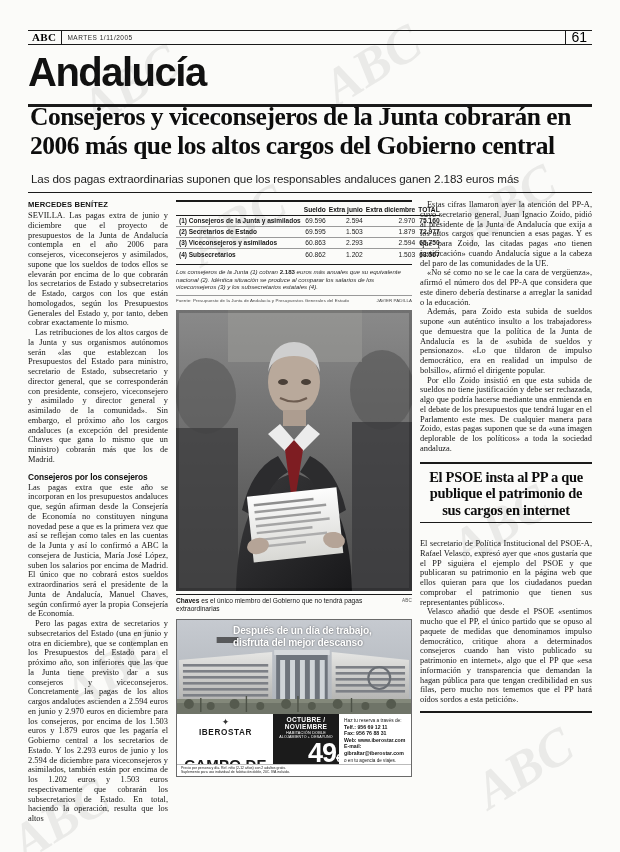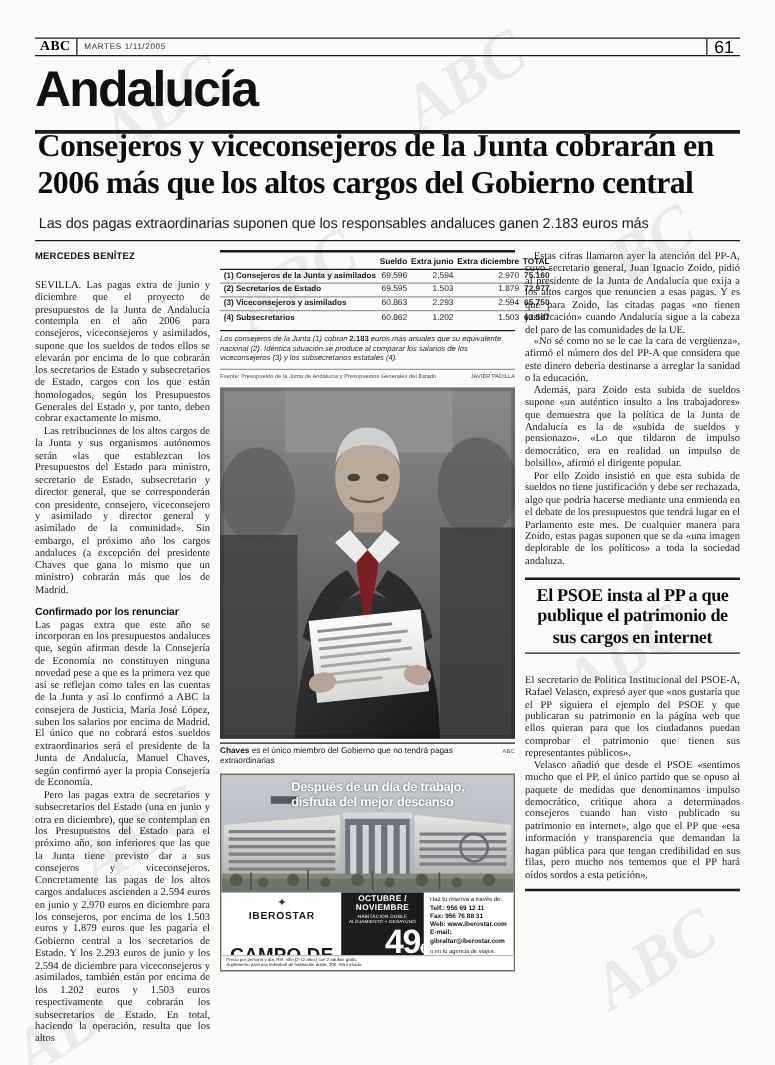--- a/index.html
+++ b/index.html
@@ -135,21 +135,21 @@
   .bullet-lead .dot {
     font-size: 9px;
   }
 
   .byline {
     font-family: "Liberation Sans", sans-serif;
     font-weight: bold;
     font-size: 7.6px;
     letter-spacing: 0.15px;
     color: #111;
-    margin-bottom: 14px;
+    margin-bottom: 2px;
   }
 
   .body-text {
     font-family: "Liberation Serif", serif;
     font-size: 8.4px;
     line-height: 9.75px;
     text-align: justify;
     color: #161616;
     hyphens: auto;
   }
@@ -405,21 +405,21 @@
 
   <div class="col col-1">
 
     <div class="byline">MERCEDES BENÍTEZ</div>
 
     <div class="body-text">
       <p class="first"><span class="lead-city">SEVILLA.</span> <span>Las pagas extra de junio y diciembre que el proyecto de presupuestos de la Junta de Andalucía contempla en el año 2006 para consejeros, viceconsejeros y asimilados, supone que los sueldos de todos ellos se elevarán por encima de lo que cobrarán los secretarios de Estado y subsecretarios de Estado, cargos con los que están homologados, según los Presupuestos Generales del Estado y, por tanto, deben cobrar exactamente lo mismo.</span></p>
       <p>Las retribuciones de los altos cargos de la Junta y sus organismos autónomos serán «las que establezcan los Presupuestos del Estado para ministro, secretario de Estado, subsecretario y director general, que se corresponderán con presidente, consejero, viceconsejero y asimilado y director general y asimilado de la comunidad». Sin embargo, el próximo año los cargos andaluces (a excepción del presidente Chaves que gana lo mismo que un ministro) cobrarán más que los de Madrid.</p>
     </div>
 
-    <div class="sub-subhead">Confirmado por los renunciar</div>
+    <div class="sub-subhead">Consejeros por los consejeros</div>
 
     <div class="body-text">
       <p class="first">Las pagas extra que este año se incorporan en los presupuestos andaluces que, según afirman desde la Consejería de Economía no constituyen ninguna novedad pese a que es la primera vez que así se reflejan como tales en las cuentas de la Junta y así lo confirmó a ABC la consejera de Justicia, María José López, suben los salarios por encima de Madrid. El único que no cobrará estos sueldos extraordinarios será el presidente de la Junta de Andalucía, Manuel Chaves, según confirmó ayer la propia Consejería de Economía.</p>
       <p>Pero las pagas extra de secretarios y subsecretarios del Estado (una en junio y otra en diciembre), que se contemplan en los Presupuestos del Estado para el próximo año, son inferiores que las que la Junta tiene previsto dar a sus consejeros y viceconsejeros. Concretamente las pagas de los altos cargos andaluces ascienden a 2.594 euros en junio y 2.970 euros en diciembre para los consejeros, por encima de los 1.503 euros y 1.879 euros que les pagaría el Gobierno central a los secretarios de Estado. Y los 2.293 euros de junio y los 2.594 de diciembre para viceconsejeros y asimilados, también están por encima de los 1.202 euros y 1.503 euros respectivamente que cobrarán los subsecretarios de Estado. En total, haciendo la operación, resulta que los altos</p>
     </div>
   </div>
 
   <div class="col col-2">
 
     <div class="table-box">

